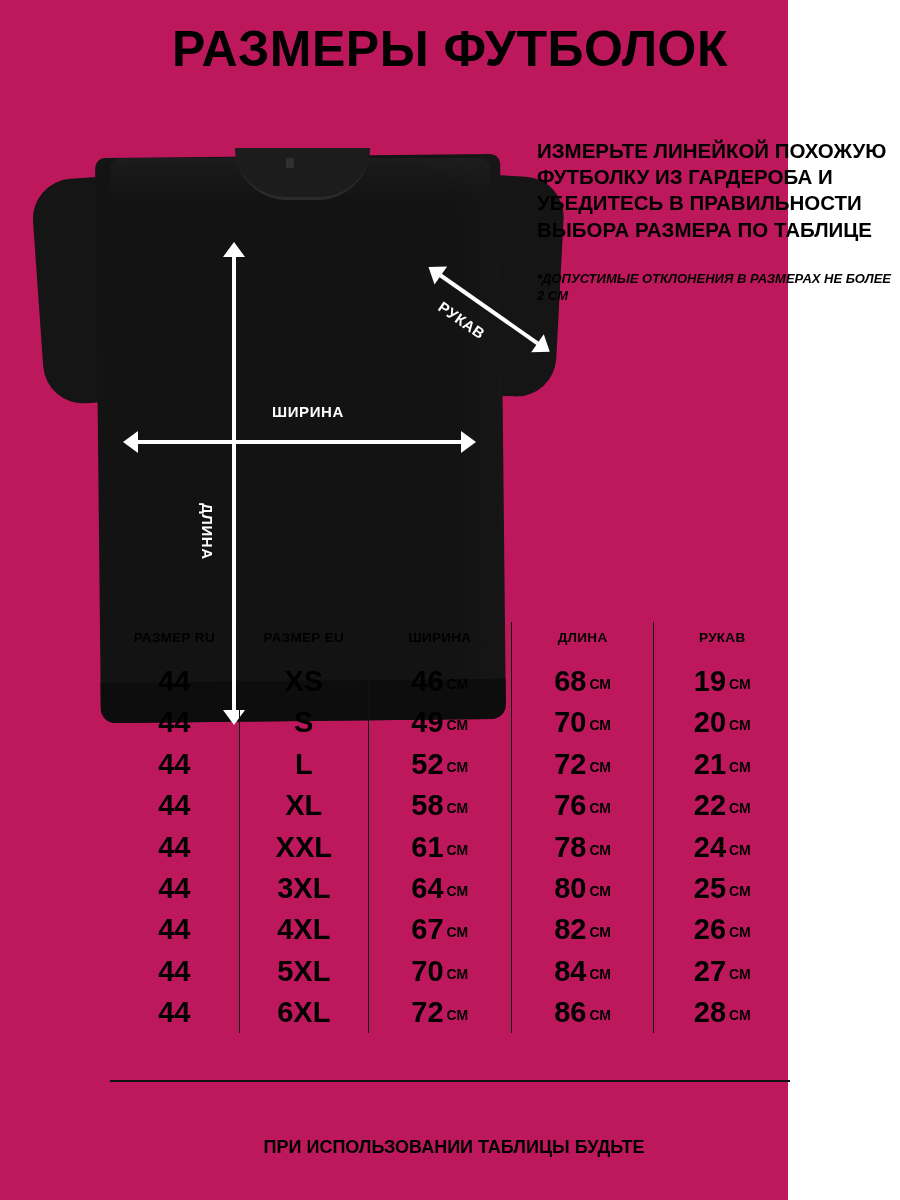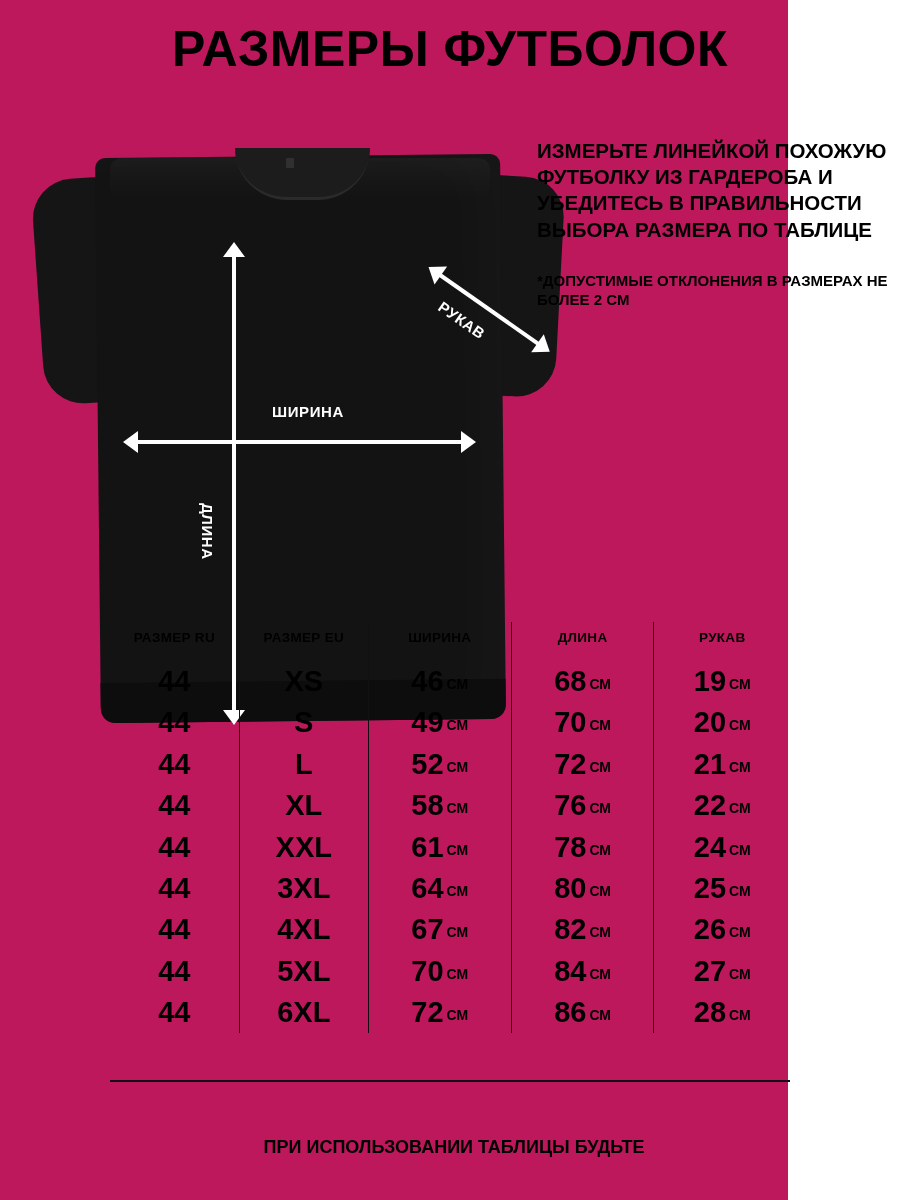--- a/index.html
+++ b/index.html
@@ -208,21 +208,21 @@
     margin-top: 20px;
   }
   .notes p {
     margin: 0;
     font-weight: bold;
     line-height: 1.28;
     text-transform: uppercase;
   }
   .note-1 { font-size: 20.5px; }
   .note-2 { font-size: 20.5px; margin-top: 26px !important; }
-  .note-3 { font-size: 15px; margin-top: 28px !important; }
+  .note-3 { font-size: 13px; margin-top: 28px !important; font-style: italic; }
 
   
   .table-wrap {
     position: absolute;
     left: 110px;
     top: 622px;
     width: 680px;
   }
   table.sizes {
     border-collapse: collapse;

